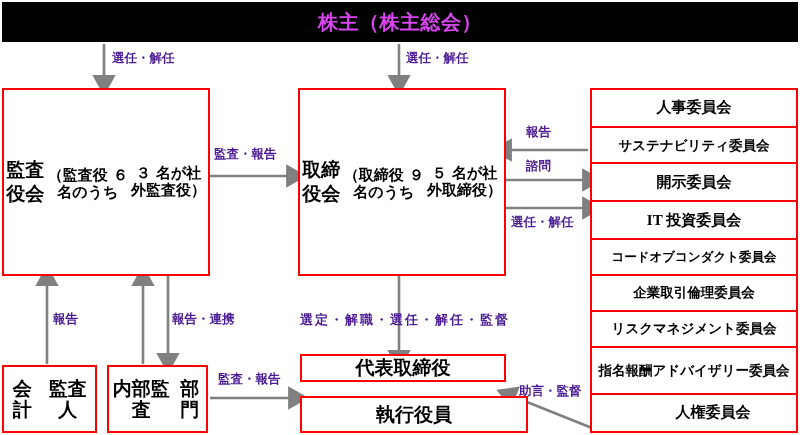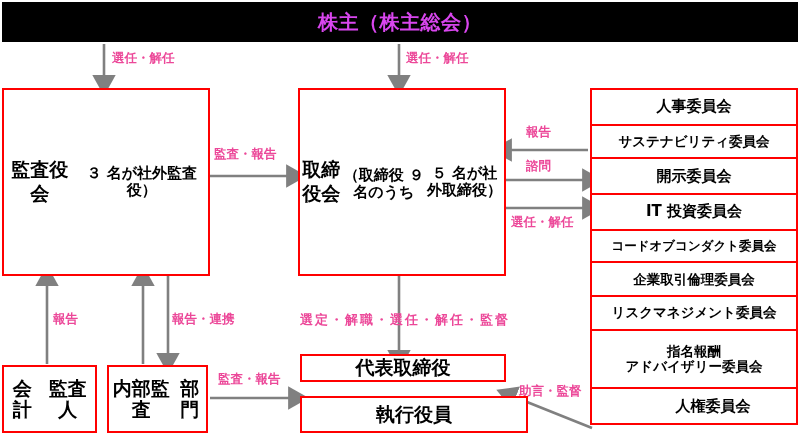--- a/index.html
+++ b/index.html
@@ -65,31 +65,32 @@
     background:#fff;
     display:flex;
     align-items:center;
     justify-content:center;
     text-align:center;
     flex:1 1 auto;
     margin-bottom:-2px;
     font-weight:bold;
     line-height:1.14;
     padding:0 2px;
-  }
-  .cbox:last-child{margin-bottom:8px;padding-left:40px;}
+    font-family:Liberation Serif, serif;
+  }
+  .cbox:last-child{margin-bottom:0;padding-left:40px;}
   .cbox.tall{flex:1.55 1 auto;}
 
   
   .alabel{
     position:absolute;
     font-size:12.5px;
     font-weight:bold;
     white-space:nowrap;
-    color:#ec4899;
+    color:#4c1d95;
   }
   .alabel.wide{letter-spacing:2px;font-size:13px;}
   svg#wires{
     position:absolute;
     left:0;top:0;
     width:800px;height:435px;
     pointer-events:none;
   }
 </style>
 </head>
@@ -148,20 +149,21 @@
   <div class="alabel" style="left:172px;top:311px;">報告・連携</div>
 
   <div class="alabel" style="left:218px;top:371px;">監査・報告</div>
 
   <div class="alabel wide" style="left:300px;top:311px;">選定・解職・選任・解任・監督</div>
 
   <div class="alabel" style="left:519px;top:383px;">助言・監督</div>
 
   <div class="box" style="left:2px;top:88px;width:208px;height:188px;">
     <div class="big">監査役会</div>
+    <div class="sub two-line">（監査役 ６ 名のうち</div>
     <div class="sub two-line" style="margin-top:0;">３ 名が社外監査役）</div>
   </div>
 
   <div class="box" style="left:298px;top:88px;width:208px;height:188px;">
     <div class="big">取締役会</div>
     <div class="sub two-line">（取締役 ９ 名のうち</div>
     <div class="sub two-line" style="margin-top:0;">５ 名が社外取締役）</div>
   </div>
 
   <div class="box" style="left:2px;top:365px;width:95px;height:68px;">
@@ -182,20 +184,20 @@
   </div>
 
   <div id="committee-stack">
       <div class="cbox cell">人事委員会</div>
       <div class="cbox cell-sm">サステナビリティ委員会</div>
       <div class="cbox cell">開示委員会</div>
       <div class="cbox cell">IT 投資委員会</div>
       <div class="cbox cell-xs">コードオブコンダクト委員会</div>
       <div class="cbox cell-sm">企業取引倫理委員会</div>
       <div class="cbox cell-sm">リスクマネジメント委員会</div>
-      <div class="cbox cell-sm tall" style="flex-direction: column;">
+      <div class="cbox cell-sm tall" style="flex-direction: row;">
         <div>指名報酬</div>
         <div>アドバイザリー委員会</div>
       </div>
       <div class="cbox cell">人権委員会</div>
     </div>
 
 </div>
 
 </body></html>

